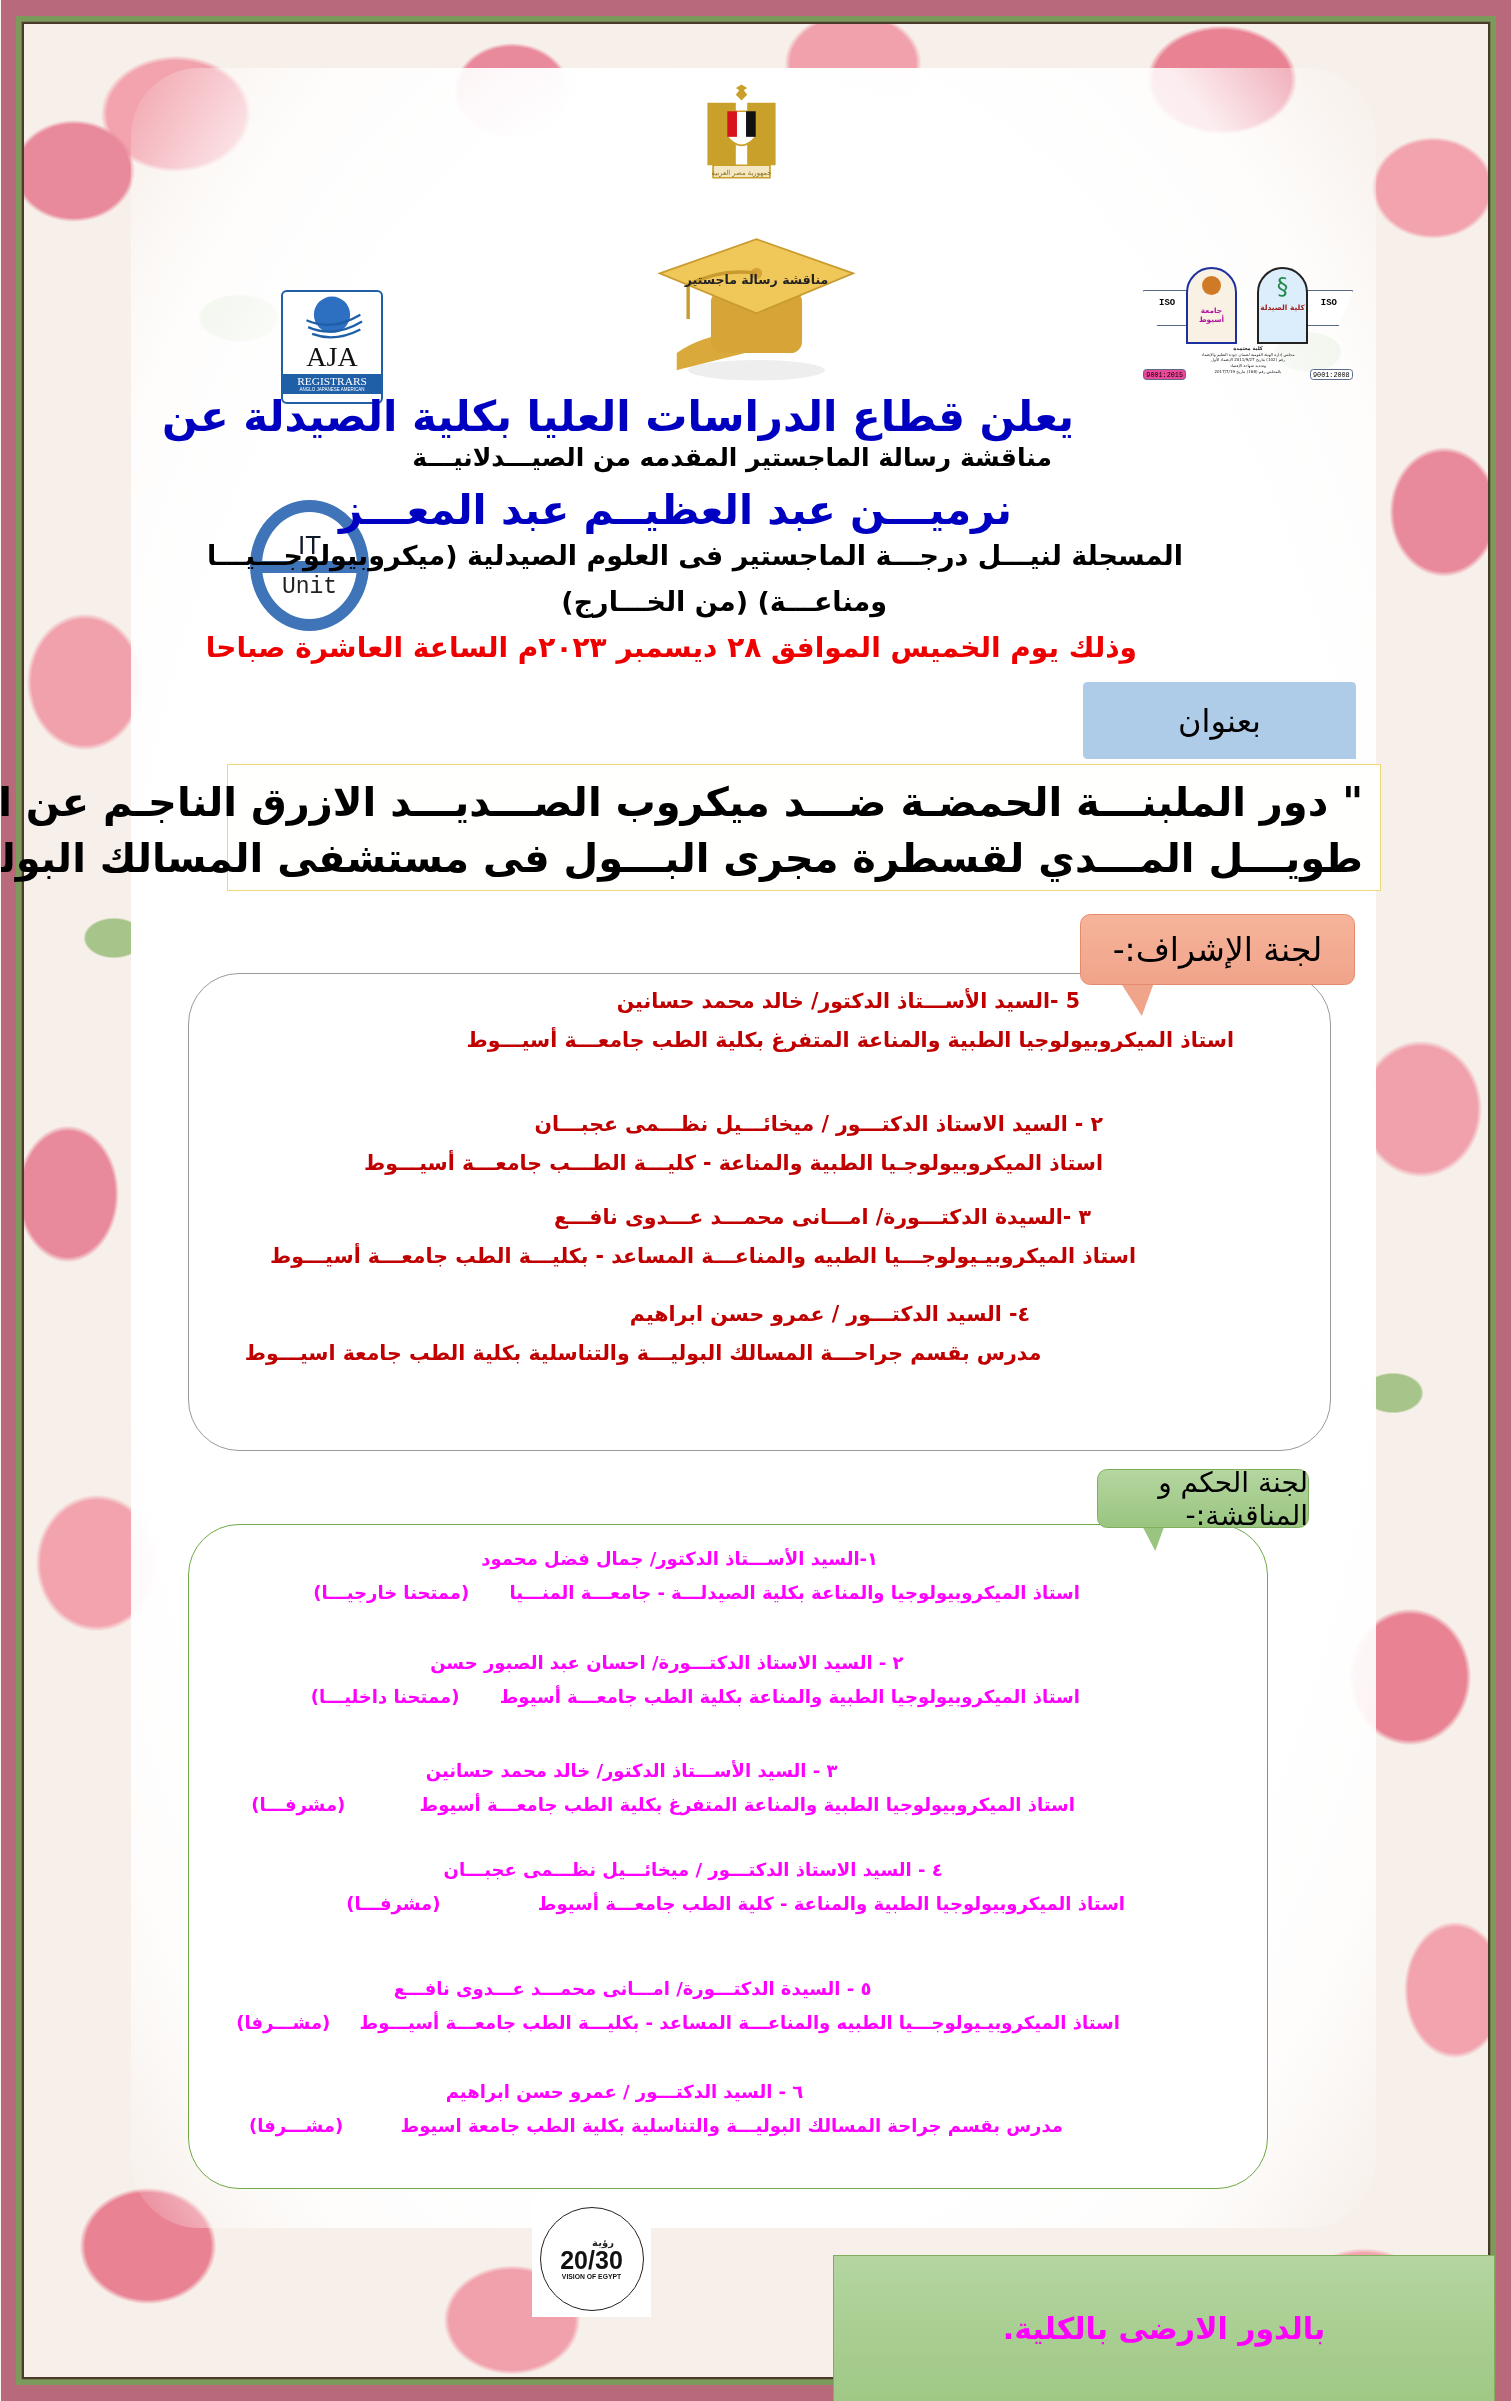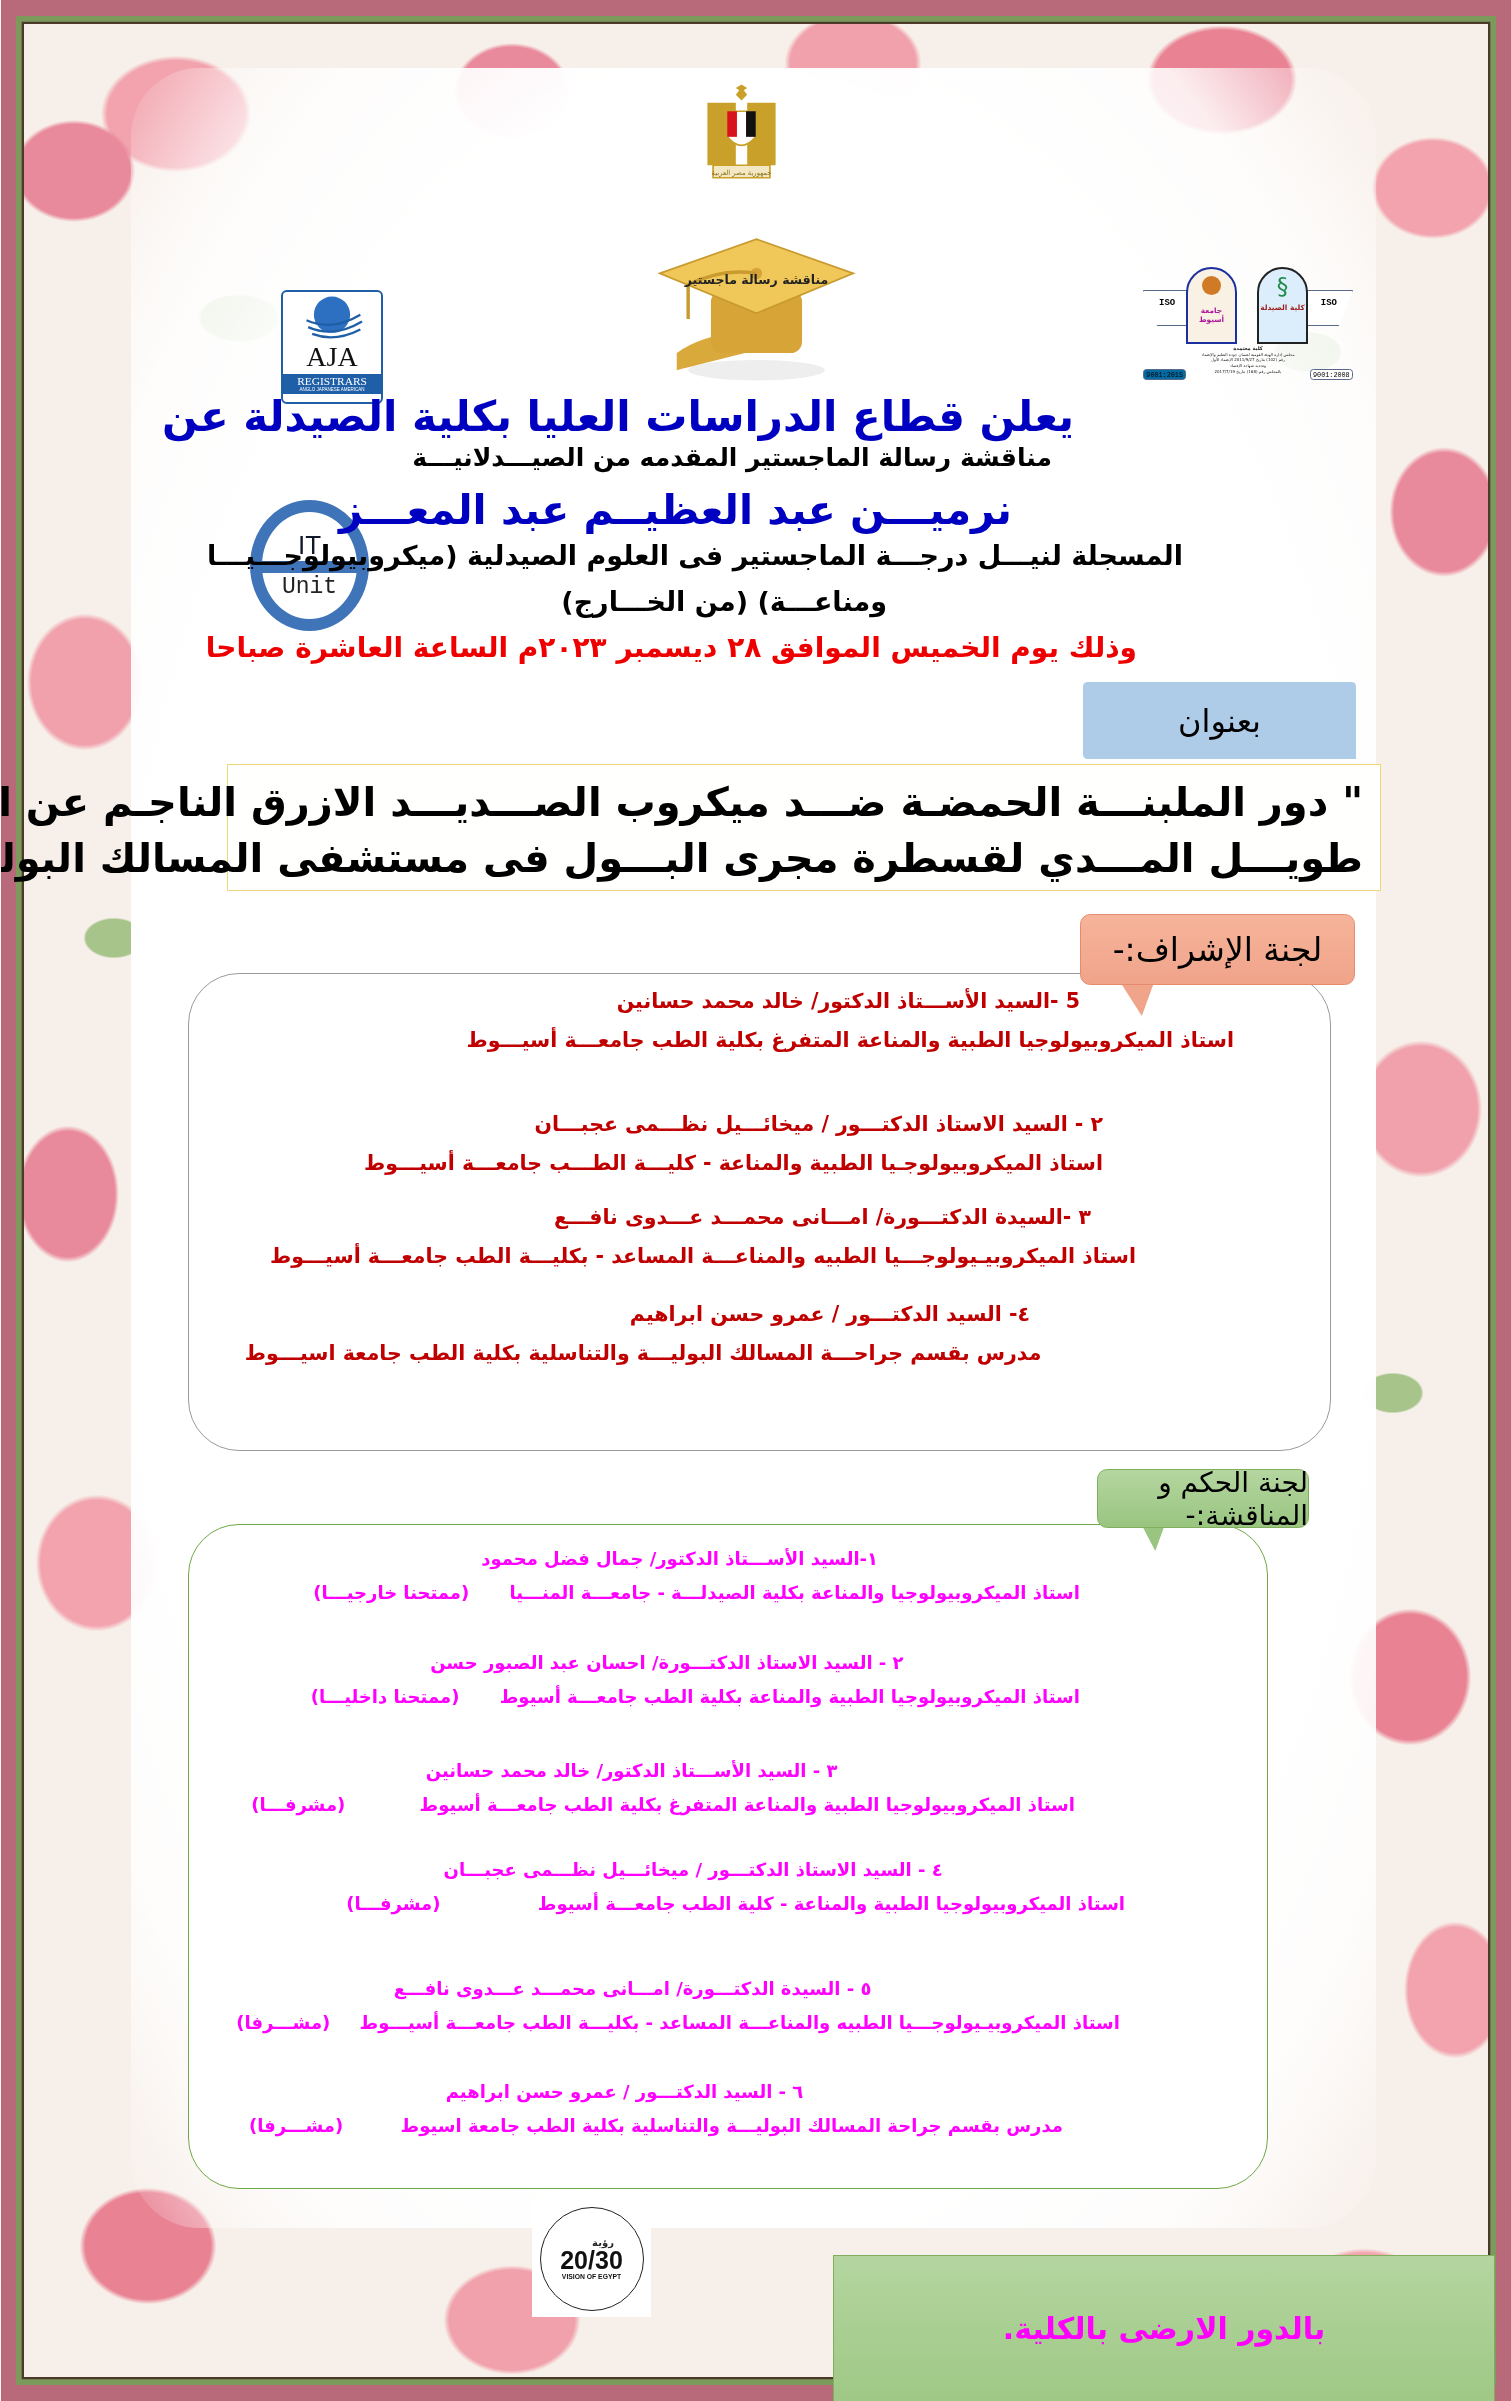--- a/index.html
+++ b/index.html
@@ -174,21 +174,21 @@
     <div style="font-size:23px;color:#1f8a4a;text-align:center;line-height:34px;">§</div>
     <div style="text-align:center;font-size:7.4px;color:#a02020;font-weight:bold;direction:rtl;">كلية الصيدلة</div>
   </div>
   <div style="position:absolute;left:34px;top:96px;width:142px;text-align:center;direction:rtl;font-size:4px;line-height:5.7px;color:#222;">
     <div style="font-weight:bold;font-size:5.1px;">كلية معتمدة</div>
     <div>مجلس إدارة الهيئة القومية لضمان جودة التعليم والإعتماد</div>
     <div>رقم (102) بتاريخ 2011/9/27 الإعتماد الأول</div>
     <div>وتجديد شهادة الإعتماد</div>
     <div>بالمجلس رقم (168) بتاريخ 2017/7/19</div>
   </div>
-  <div style="position:absolute;left:0;top:119px;font-family:'Liberation Mono',monospace;font-size:6.8px;border:0.6px solid #5a6b8a;border-radius:3.4px;padding:0.6px 2.3px;background:#0369a1;">9001:2015</div>
+  <div style="position:absolute;left:0;top:119px;font-family:'Liberation Mono',monospace;font-size:6.8px;border:0.6px solid #5a6b8a;border-radius:3.4px;padding:0.6px 2.3px;background:#ec4899;">9001:2015</div>
   <div style="position:absolute;right:0;top:119px;font-family:'Liberation Mono',monospace;font-size:6.8px;border:0.6px solid #5a6b8a;border-radius:3.4px;padding:0.6px 2.3px;background:#fff;">9001:2008</div>
 </div>
 
 <div class="t h1">يعلن قطاع الدراسات العليا بكلية الصيدلة عن</div>
 <div class="t h2">مناقشة رسالة الماجستير المقدمه من الصيـــدلانيـــة</div>
 <div class="t h3">نرميـــن عبد العظيــم عبد المعـــز</div>
 <div class="t h4">المسجلة لنيـــل درجـــة الماجستير فى العلوم الصيدلية (ميكروبيولوجـــيـــا</div>
 <div class="t h5">ومناعـــة) (من الخـــارج)</div>
 <div class="t h6">وذلك يوم الخميس الموافق ٢٨ ديسمبر ٢٠٢٣م الساعة العاشرة صباحا</div>
 

